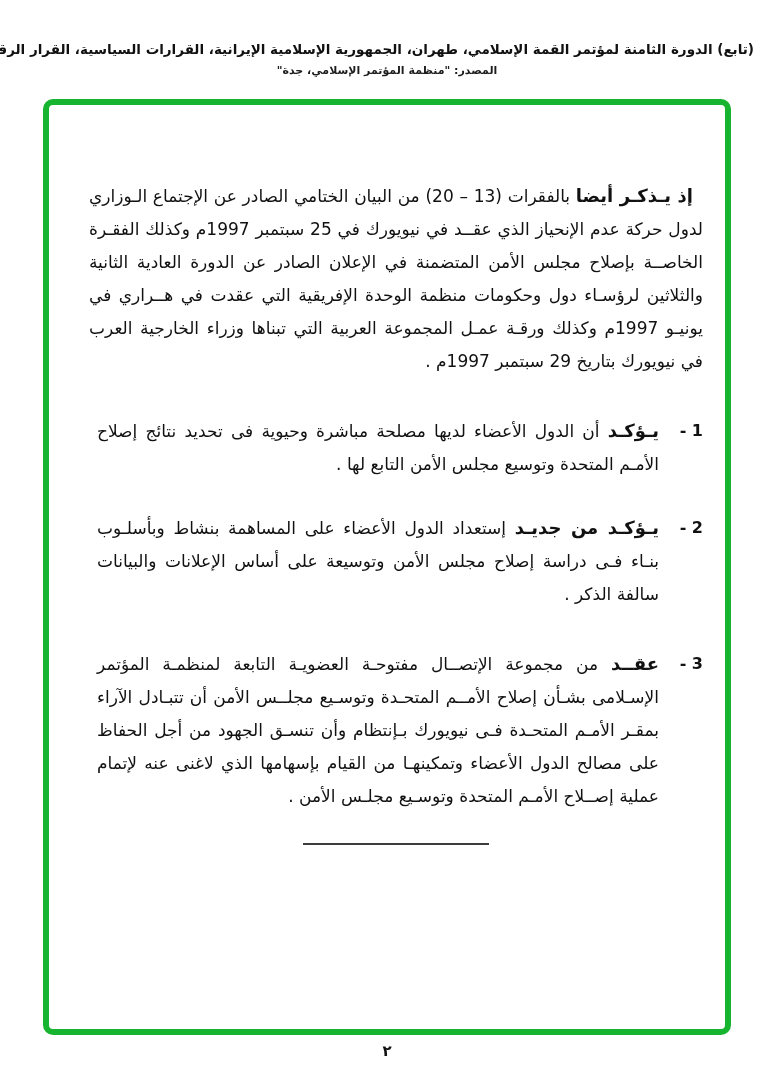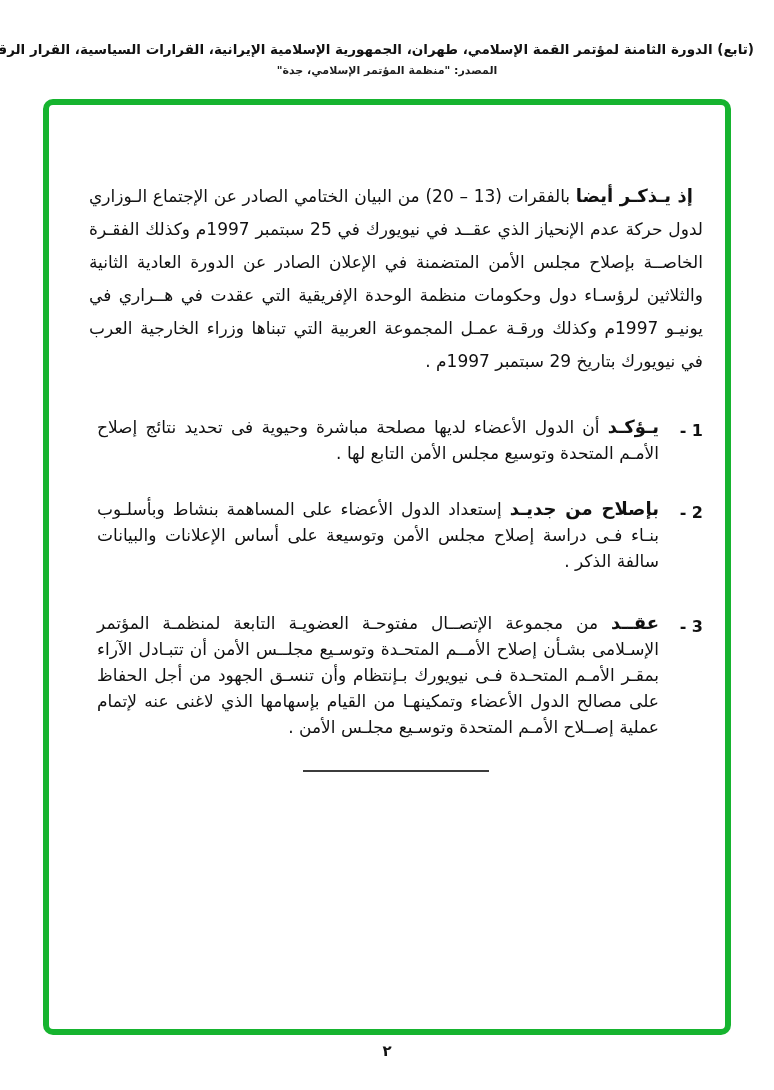--- a/index.html
+++ b/index.html
@@ -78,21 +78,21 @@
     flex: 0 0 30px;
     font-size: 16px;
     font-weight: bold;
     line-height: 33px;
     white-space: nowrap;
   }
   .item-body {
     flex: 1 1 auto;
     margin-right: 14px;
     font-size: 17px;
-    line-height: 26px;
+    line-height: 33px;
     text-align: justify;
     margin-left: 8px;
   }
   .divider {
     width: 186px;
     height: 2px;
     background: #3c3c3c;
     margin: 20px auto 0 auto;
   }
   .page-number {
@@ -128,21 +128,21 @@
           <span class="item-num">1 -</span>
           <p class="item-body">
             <b class="lead">يـؤكـد</b>
             <span>أن الدول الأعضاء لديها مصلحة مباشرة وحيوية  فى تحديد نتائج إصلاح  الأمـم المتحدة وتوسيع مجلس الأمن التابع لها .</span>
           </p>
         </div>
 
         <div class="item">
           <span class="item-num">2 -</span>
           <p class="item-body">
-            <b class="lead">بإصلاح من جديـد</b>
+            <b class="lead">يـؤكـد من جديـد</b>
             <span>إستعداد  الدول الأعضاء على المساهمة  بنشاط وبأسلـوب  بنـاء فـى دراسة  إصلاح مجلس الأمن وتوسيعة  على أساس الإعلانات والبيانات سالفة  الذكر .</span>
           </p>
         </div>
 
         <div class="item">
           <span class="item-num">3 -</span>
           <p class="item-body">
             <b class="lead">عقــد</b>
             <span>من مجموعة الإتصــال مفتوحـة  العضويـة  التابعة لمنظمـة المؤتمر الإسـلامى بشـأن إصلاح الأمــم المتحـدة وتوسـيع مجلــس الأمن أن تتبـادل الآراء بمقـر الأمـم المتحـدة  فـى نيويورك بـإنتظام وأن تنسـق الجهود من أجل الحفاظ على مصالح الدول الأعضاء وتمكينهـا من القيام بإسهامها الذي لاغنى عنه لإتمام عملية إصــلاح الأمـم المتحدة وتوسـيع مجلـس الأمن .</span>
           </p>

